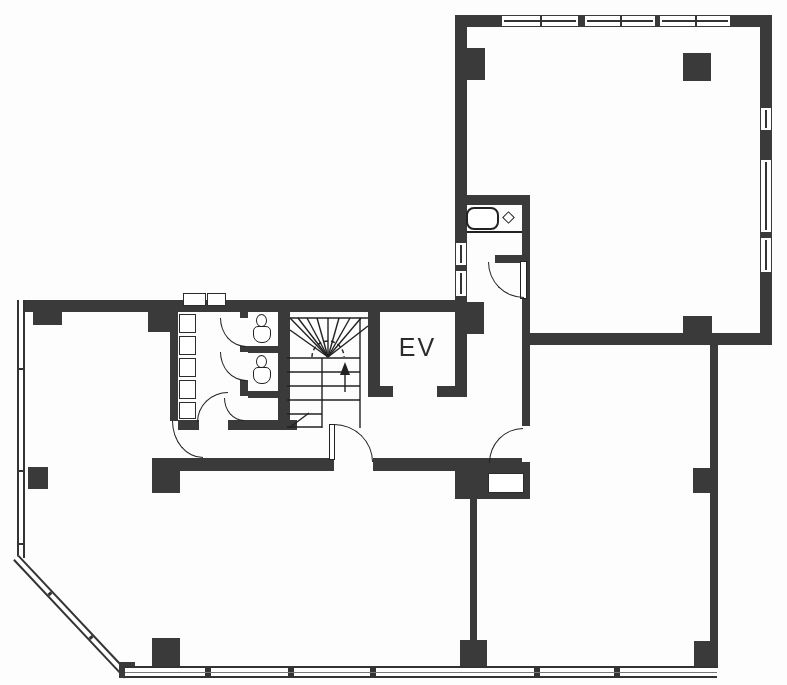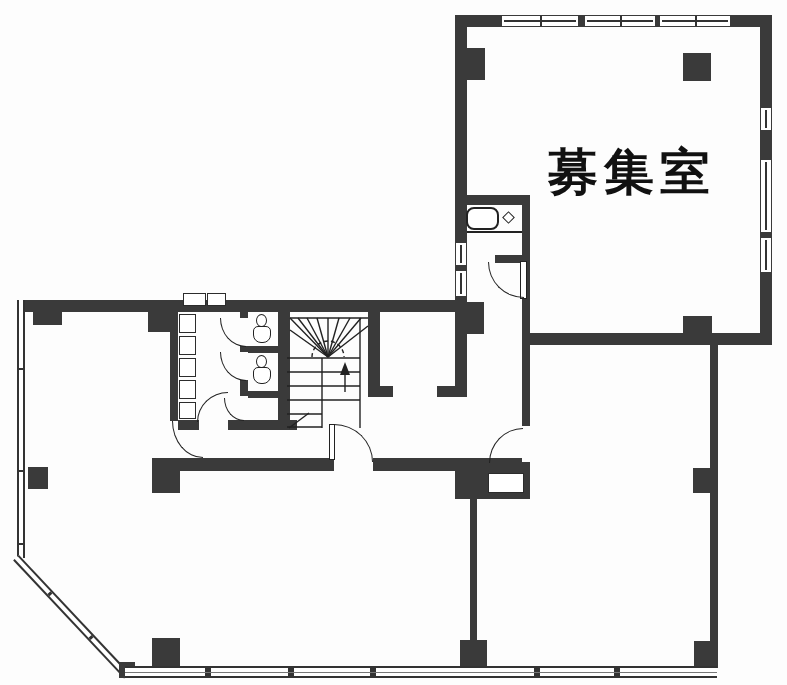--- a/index.html
+++ b/index.html
@@ -139,20 +139,21 @@
       <line x1="4" y1="115" x2="39" y2="115"></line>
       <line x1="6" y1="116" x2="26" y2="101"></line>
       <line x1="62" y1="80" x2="62" y2="55"></line>
     </g>
     <polygon points="57,63 62,50 67,63" fill="#222"></polygon>
   </svg>
 
   <div class="w" style="left:368px;top:305px;width:12px;height:92px"></div>
   <div class="w" style="left:368px;top:386px;width:25px;height:11px"></div>
   <div class="w" style="left:437px;top:386px;width:30px;height:11px"></div>
+  <div class="label-ev">EV</div>
 
   <div class="w" style="left:152px;top:458px;width:378px;height:13px"></div>
   <div class="g" style="left:334px;top:458px;width:39px;height:13px"></div>
   <div class="leaf" style="left:329px;top:424px;width:6px;height:36px"></div>
   <div class="arc tr" style="left:334px;top:424px;width:39px;height:38px"></div>
   <div class="arc bl" style="left:172px;top:421px;width:31px;height:37px"></div>
   <div class="g" style="left:522px;top:426px;width:8px;height:36px"></div>
   <div class="arc tl" style="left:489px;top:428px;width:34px;height:35px"></div>
   <div class="w" style="left:152px;top:466px;width:28px;height:27px"></div>
   <div class="w" style="left:455px;top:467px;width:75px;height:32px"></div>
@@ -177,15 +178,14 @@
   </div>
   <div class="w" style="left:119px;top:662px;width:16px;height:16px"></div>
   <div class="glazeh" style="left:125px;top:666px;width:592px;height:12px;box-sizing:border-box">
     <div class="tick-v" style="left:80px;width:6px"></div>
     <div class="tick-v" style="left:163px;width:6px"></div>
     <div class="tick-v" style="left:245px;width:6px"></div>
     <div class="tick-v" style="left:409px;width:6px"></div>
     <div class="tick-v" style="left:489px;width:6px"></div>
   </div>
 
-  <div class="label-main">募集室</div>
 
 </div>
 
 </body></html>

